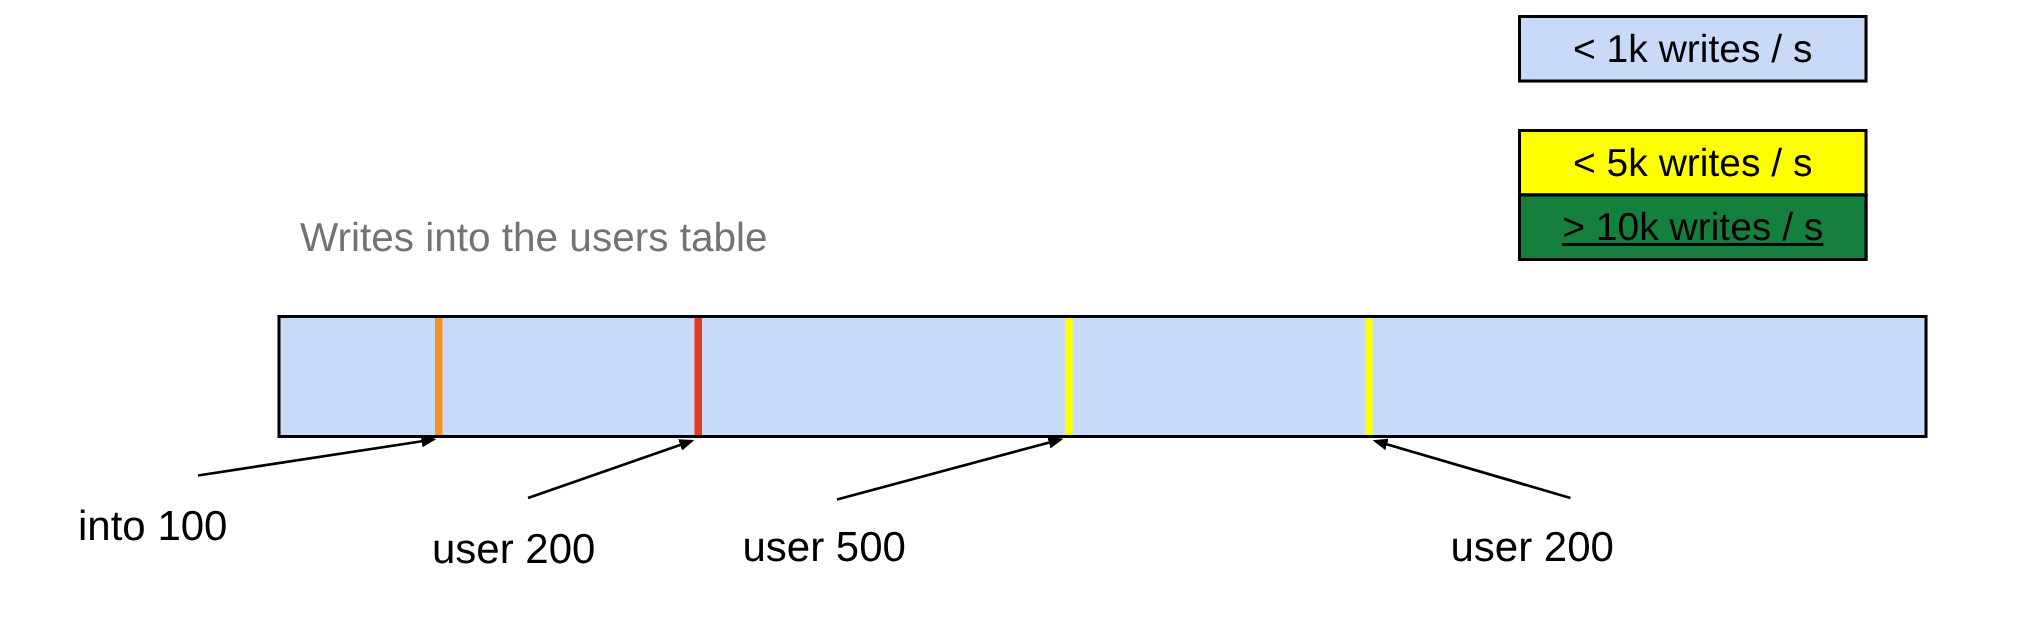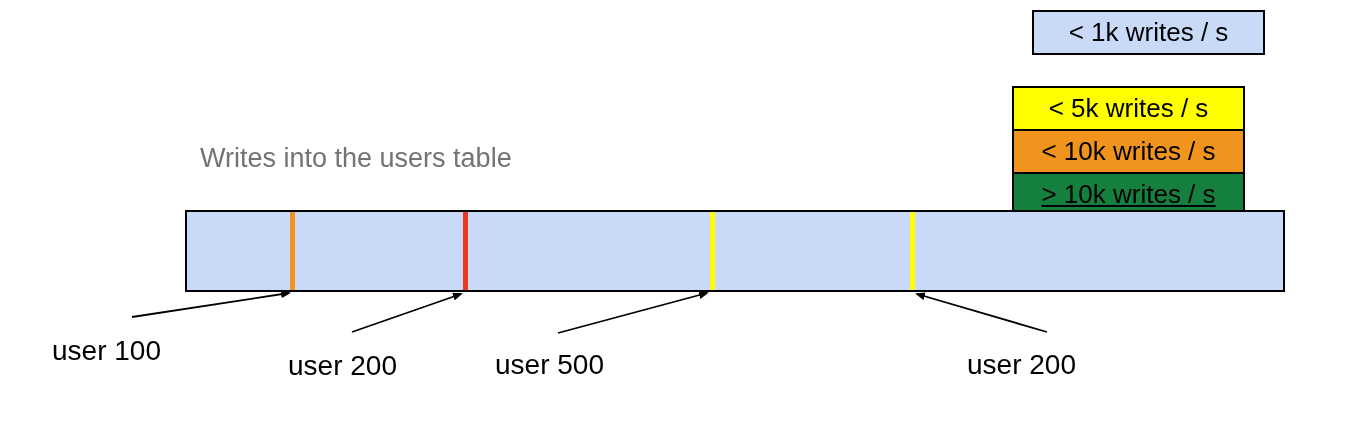--- a/index.html
+++ b/index.html
@@ -35,21 +35,21 @@
     height: 45px;
     border: 2px solid #000000;
     margin-top: -2px;
     display: flex;
     align-items: center;
     justify-content: center;
     font-size: 26px;
     color: #000000;
     white-space: nowrap;
   }
-  .legend-row:first-child { margin-top: 0; margin-left: 20px; }
+  .legend-row:first-child { margin-top: 0; }
   .bar {
     position: absolute;
     box-sizing: border-box;
     left: 185px;
     top: 210px;
     width: 1100px;
     height: 82px;
     border: 2px solid #000000;
   }
   .marker {
@@ -80,23 +80,20 @@
 
   <div class="title">Writes into the users table</div>
 
   <div class="legend">
     <div class="legend-row" style="background: rgb(201, 218, 248);">
       <span>&lt; 1k writes / s</span>
     </div>
     <div class="legend-row" style="background: rgb(255, 255, 0); margin-top: 31px;">
       <span>&lt; 5k writes / s</span>
     </div>
-    <div class="legend-row" style="background: rgb(240, 148, 30);">
-      <span>&lt; 10k writes / s</span>
-    </div>
     <div class="legend-row" style="background: #15803d; text-decoration: underline;">
       <span>&gt; 10k writes / s</span>
     </div>
   </div>
 
   <div class="bar" style="background: rgb(201, 218, 248);">
     <div class="marker" style="background: rgb(240, 148, 30); left: 9.4%;"></div>
     <div class="marker" style="background: rgb(232, 57, 31); left: 25.2%;"></div>
     <div class="marker" style="background: rgb(255, 255, 0); left: 47.7%;"></div>
     <div class="marker" style="background: rgb(255, 255, 0); left: 66%;"></div>
@@ -107,18 +104,18 @@
       <marker id="ah" markerWidth="10" markerHeight="8" refX="8" refY="4" orient="auto" markerUnits="userSpaceOnUse">
         <path d="M0,0 L10,4 L0,8 z" fill="#000000"></path>
       </marker>
     </defs>
     <line x1="132" y1="317" x2="289" y2="293" stroke="#000000" stroke-width="1.8" marker-end="url(#ah)"></line>
     <line x1="352" y1="332" x2="461" y2="294" stroke="#000000" stroke-width="1.8" marker-end="url(#ah)"></line>
     <line x1="558" y1="333" x2="707" y2="293" stroke="#000000" stroke-width="1.8" marker-end="url(#ah)"></line>
     <line x1="1047" y1="332" x2="917" y2="294" stroke="#000000" stroke-width="1.8" marker-end="url(#ah)"></line>
   </svg>
 
-  <div class="user-label" style="left:52px;  top:335px;">user 100</div>
+  <div class="user-label" style="left:52px;  top:335px;">into 100</div>
   <div class="user-label" style="left:288px; top:350px;">user 200</div>
   <div class="user-label" style="left:495px; top:349px;">user 500</div>
   <div class="user-label" style="left:967px; top:349px;">user 200</div>
 
 </div>
 
 </body></html>

